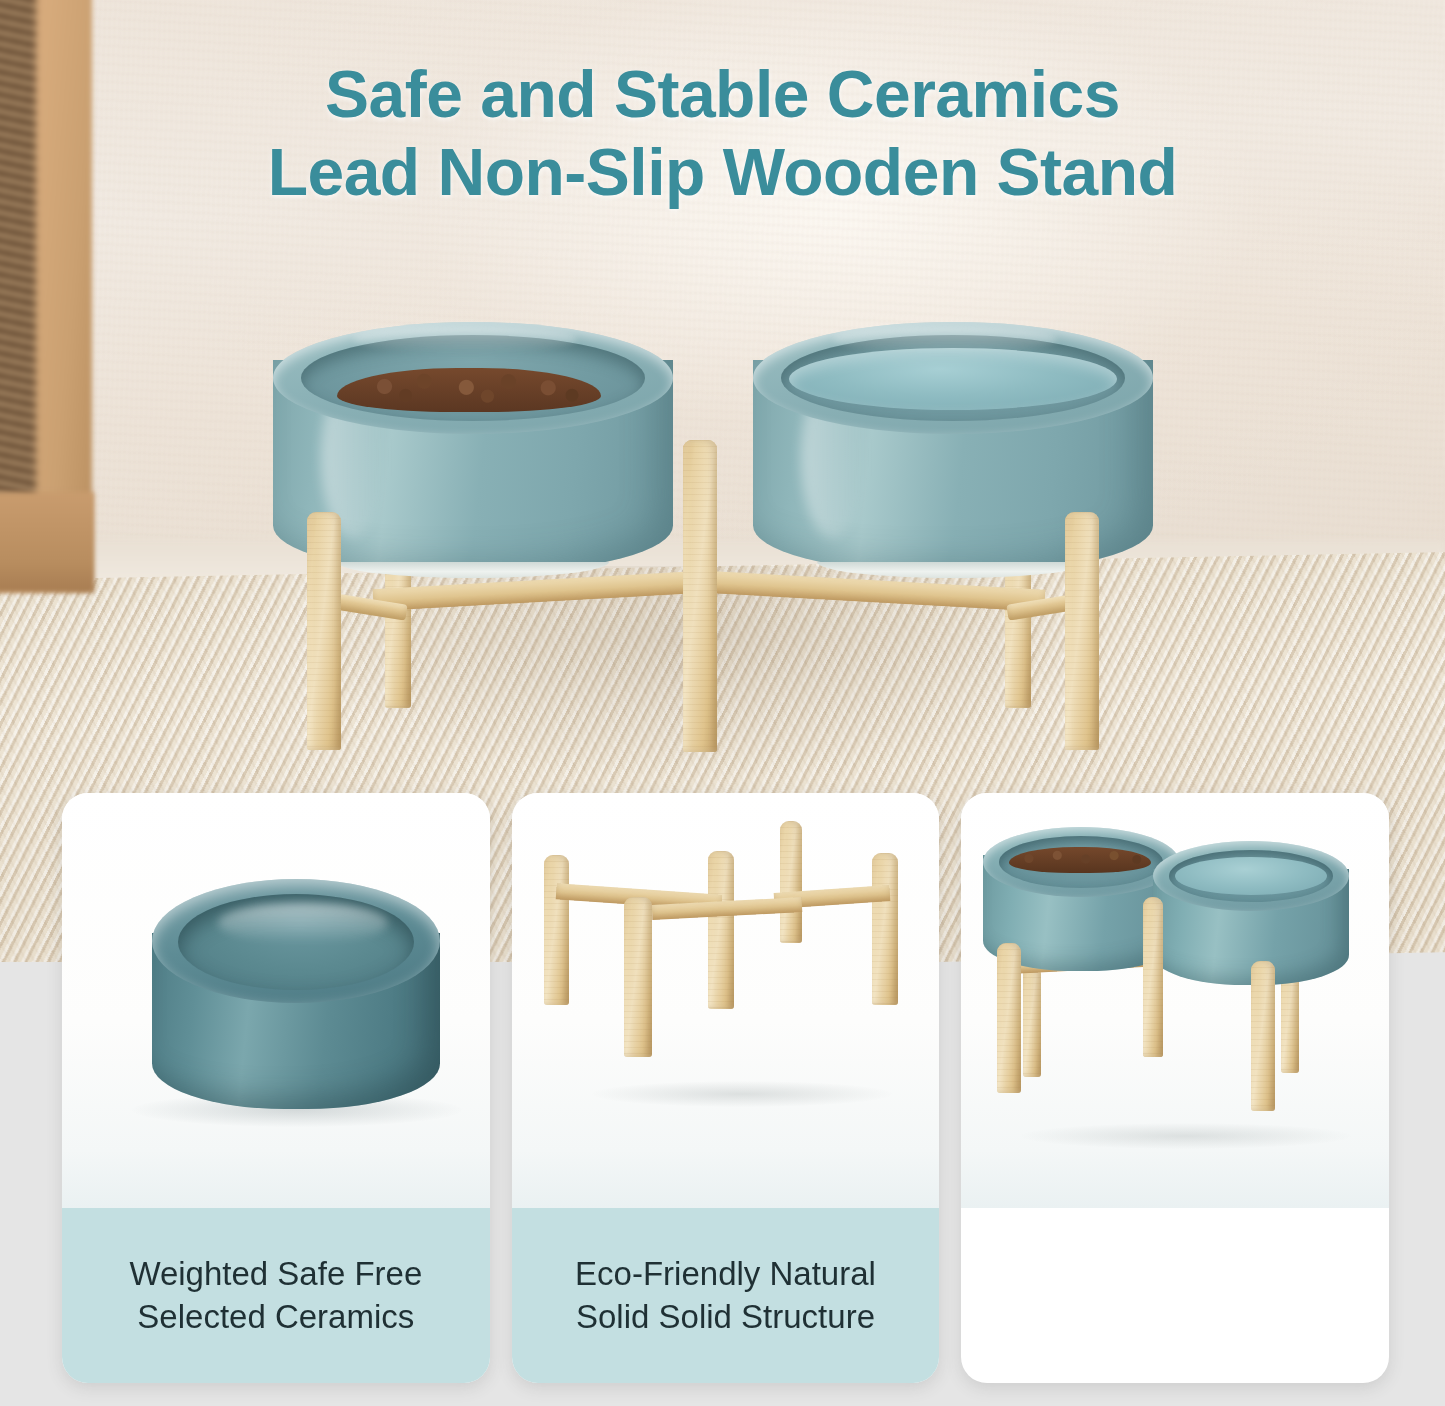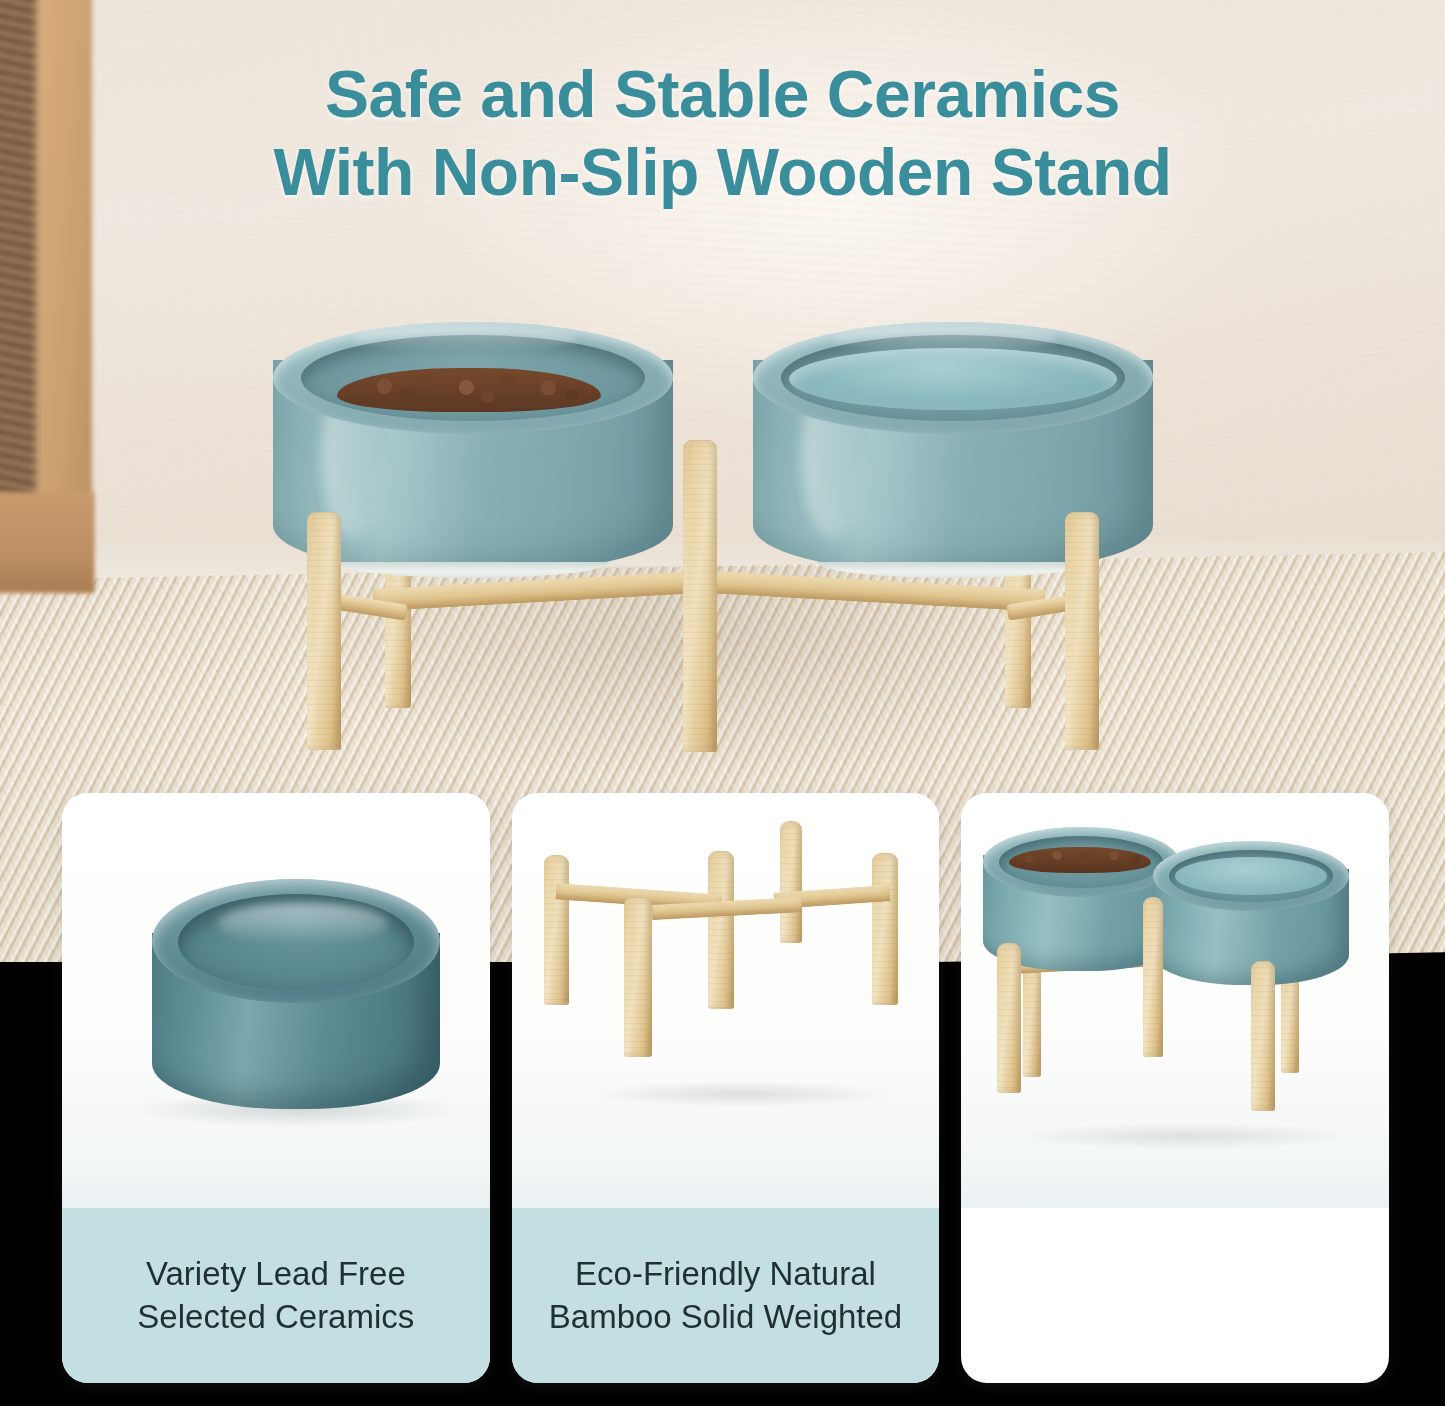--- a/index.html
+++ b/index.html
@@ -8,21 +8,21 @@
     background: #ffffff;
   }
   body {
     font-family: "Liberation Sans", sans-serif;
   }
   .page {
     position: relative;
     width: 1445px;
     height: 1406px;
     overflow: hidden;
-    background: #000000;
+    background: #e5e5e5;
   }
 
   
   .hero {
     position: absolute;
     left: 0; top: 0;
     width: 1445px;
     height: 962px;
     overflow: hidden;
   }
@@ -389,37 +389,37 @@
       </div>
 
       <div class="stand-leg" style="left:42px;  top:200px; width:34px; height:238px;"></div>
       <div class="stand-leg" style="left:800px; top:200px; width:34px; height:238px;"></div>
       <div class="stand-leg" style="left:418px; top:128px; width:34px; height:312px;"></div>
     </div>
   </div>
 
   <div class="title">
     <span class="title-line">Safe and Stable Ceramics</span>
-    <span class="title-line">With Non-Slip Wooden Stand</span>
+    <span class="title-line">Lead Non-Slip Wooden Stand</span>
   </div>
 
   <div class="cards">
 
     <div class="card">
       <div class="card-photo">
         <div class="c1-shadow"></div>
         <div class="c1-bowl">
           <div class="c1-body"></div>
           <div class="c1-rim">
             <div class="c1-inner"></div>
           </div>
           <div class="c1-gloss"></div>
         </div>
       </div>
-      <div class="card-caption">Variety Lead Free
+      <div class="card-caption">Weighted Safe Free
 Selected Ceramics</div>
     </div>
 
     <div class="card">
       <div class="card-photo">
         <div class="c2">
           <div class="c2-shadow"></div>
 
           <div class="stand-leg" style="left:32px;  top:62px;  width:25px; height:150px;"></div>
           <div class="stand-leg" style="left:196px; top:58px;  width:26px; height:158px;"></div>
@@ -427,21 +427,21 @@
           <div class="stand-leg" style="left:360px; top:60px;  width:26px; height:152px;"></div>
 
           <div class="stand-top" style="left:44px;  top:96px;  width:166px; height:16px; transform: rotate(4deg);"></div>
           <div class="stand-top" style="left:262px; top:96px;  width:116px; height:16px; transform: rotate(-4deg);"></div>
           <div class="stand-top" style="left:140px; top:108px; width:150px; height:15px; transform: rotate(-3deg);"></div>
 
           <div class="stand-leg" style="left:112px; top:104px; width:28px; height:160px;"></div>
         </div>
       </div>
       <div class="card-caption">Eco-Friendly Natural
-Bamboo Solid Weighted</div>
+Solid Solid Structure</div>
     </div>
 
     <div class="card">
       <div class="card-photo">
         <div class="c3">
           <div class="c3-shadow"></div>
 
           <div class="stand-leg" style="left:62px;  top:172px; width:18px; height:112px;"></div>
           <div class="stand-leg" style="left:320px; top:168px; width:18px; height:112px;"></div>
           <div class="stand-leg" style="left:182px; top:104px; width:20px; height:160px;"></div>

